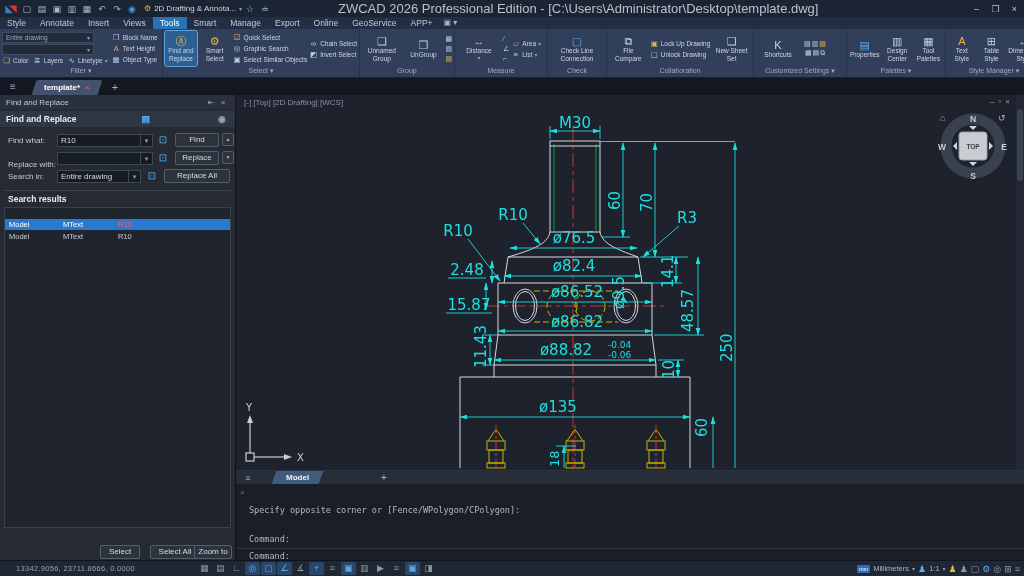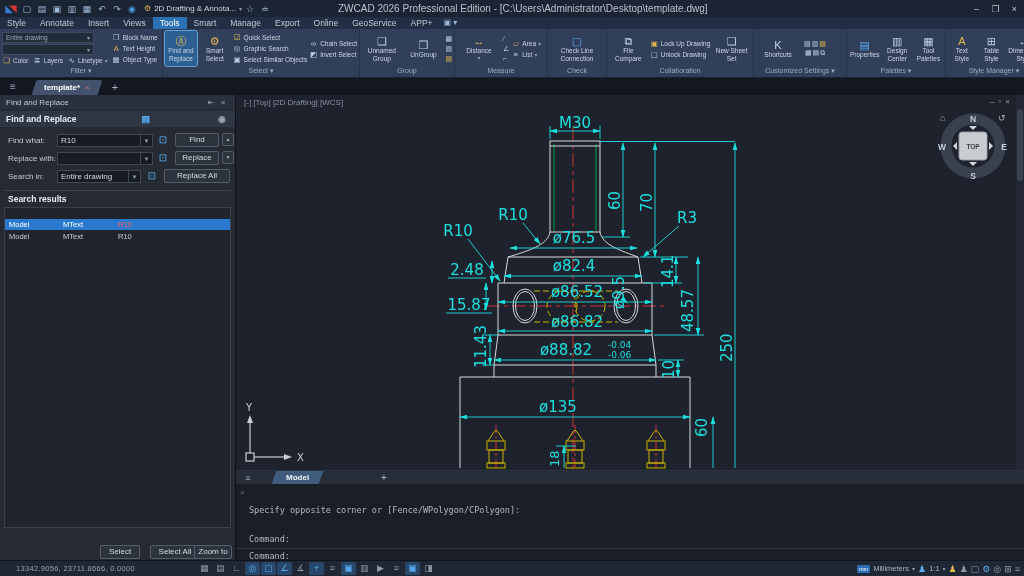--- a/index.html
+++ b/index.html
@@ -3,21 +3,21 @@
 <meta charset="utf-8">
 <style>
   html,body{margin:0;padding:0}
   body{width:1024px;height:576px;overflow:hidden;background:#1b212b;font-family:"Liberation Sans",sans-serif;position:relative;user-select:none}
   
   #titlebar{position:absolute;left:0;top:0;width:1024px;height:17px;background:#1b2433;display:flex;align-items:center;color:#aeb6c2;font-size:8px;gap:1px;padding-left:3px;box-sizing:border-box}
   .qi{width:14px;text-align:center;color:#9fb8d8;font-size:9px;line-height:16px}
   .logo{font-size:10px;width:16px}
   .logo .l1{color:#3a7bd0}.logo .l2{color:#d03535;margin-left:-4px}
   #ws{display:flex;align-items:center;gap:3px;margin-left:4px;color:#cfd6e0;font-size:8px}
-  #app-title{position:absolute;left:338px;top:0;line-height:17px;color:#b9c1cd;font-size:10px;white-space:nowrap}
+  #app-title{position:absolute;left:338px;top:0;line-height:17px;color:#b9c1cd;font-size:13px;white-space:nowrap}
   #win-ctrl{margin-left:auto;display:flex}
   #win-ctrl span{width:19px;text-align:center;line-height:16px;color:#c2c9d4;font-size:9px}
   
   #menubar{position:absolute;left:0;top:17px;width:1024px;height:12px;background:#222e43;display:flex;align-items:stretch;font-size:8.5px;color:#c2c9d4}
   #menubar .mi{padding:0 7px;line-height:12px}
   #menubar .mi.active{background:#2b72b4;color:#fff}
   #menubar .mext{margin-left:4px;color:#9fb8d8;line-height:12px;font-size:8px}
   
   #ribbon{position:absolute;left:0;top:29px;width:1024px;height:49px;background:#313f5a;display:flex;overflow:hidden;border-bottom:1px solid #1a2230;box-sizing:border-box}
   .rgroup{display:flex;flex-direction:column;border-right:1px solid #26324a;flex:none}
@@ -384,21 +384,21 @@
 
   <span class="flabel" style="top:39px">Find what:</span>
   <div class="fcombo" style="top:39px">
     <span class="val">R10</span>
     <span class="car">▾</span>
   </div>
   <span class="pick" style="left:157px;top:39px">⊡</span>
   <div class="pbtn" style="left:175px;top:38px;width:44px">Find</div>
   <div class="spin" style="top:38px">▲</div>
 
-  <span class="flabel" style="top:57px">Replace with:</span>
+  <span class="flabel" style="top:63px">Replace with:</span>
   <div class="fcombo" style="top:57px">
     <span class="val"></span>
     <span class="car">▾</span>
   </div>
   <span class="pick" style="left:157px;top:57px">⊡</span>
   <div class="pbtn" style="left:175px;top:56px;width:44px">Replace</div>
   <div class="spin" style="top:56px">▼</div>
 
   <span class="flabel" style="top:75px">Search in:</span>
   <div class="fcombo" style="top:75px;width:84px">

